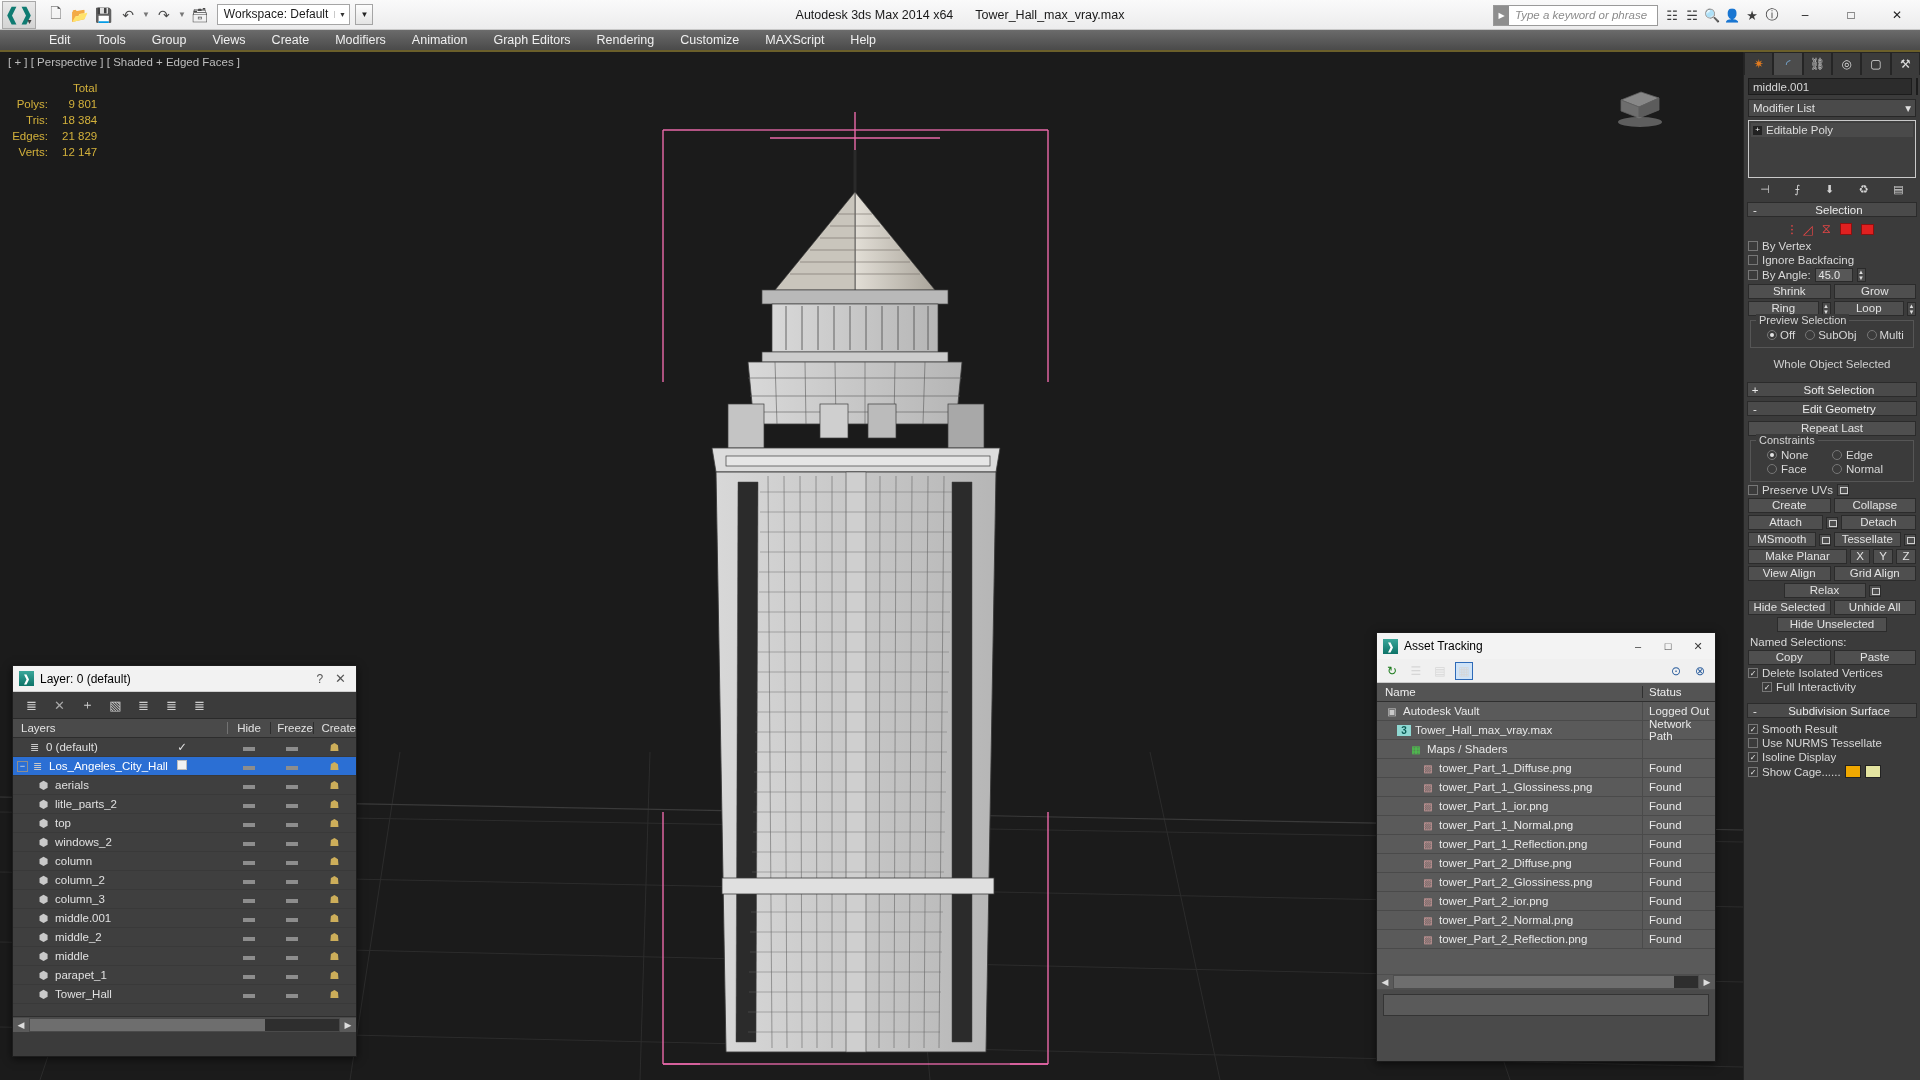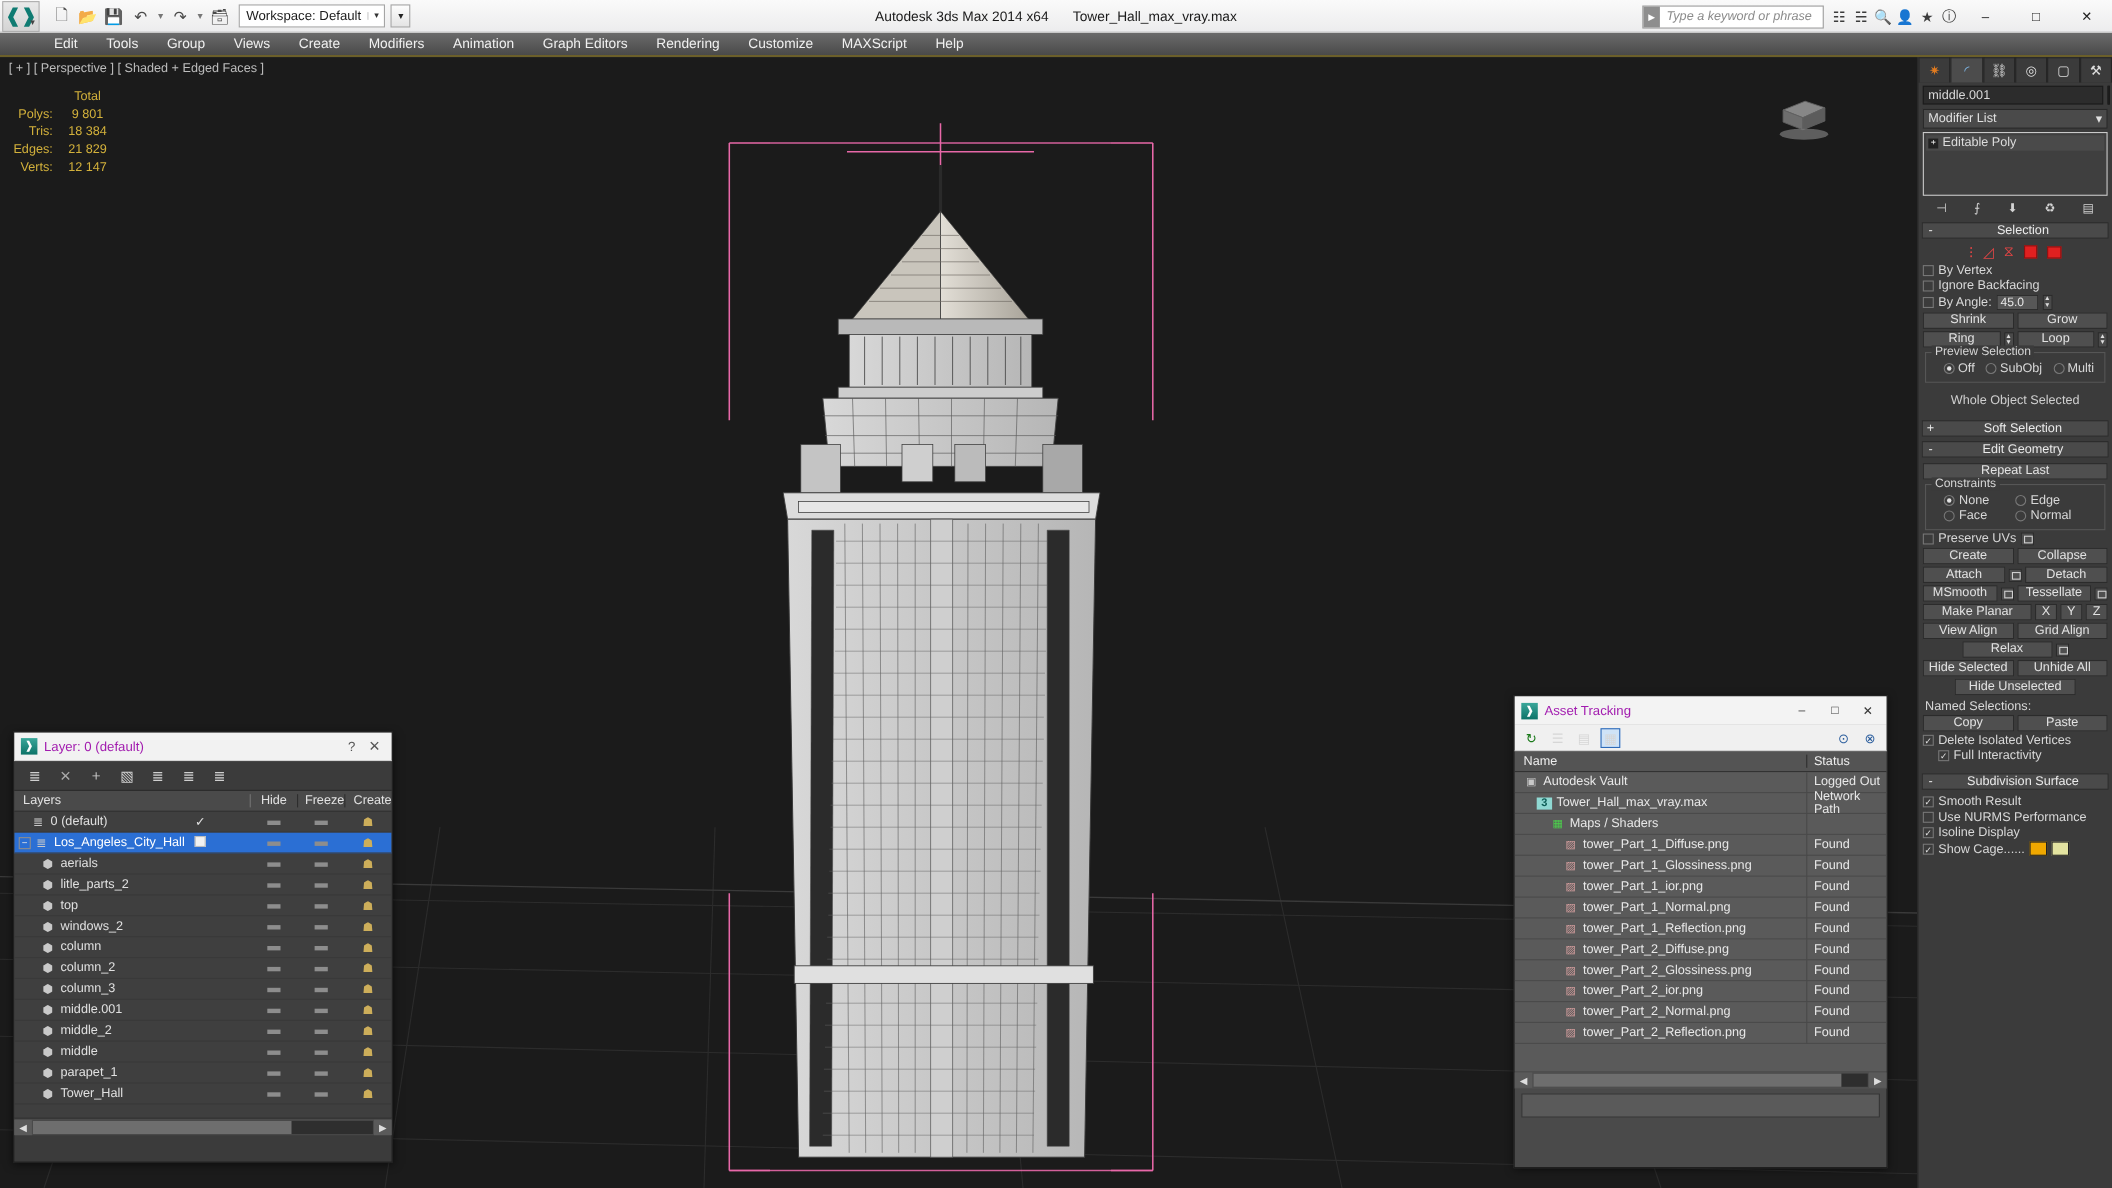--- a/index.html
+++ b/index.html
@@ -88,39 +88,39 @@
   .vp-label {
     position:absolute; left:8px; top:4px; font-size:11.5px; color:#bdbdbd;
   }
   .vp-stats {
     position:absolute; left:8px; top:28px; font-size:11.5px; color:#d3b13b;
     line-height:16px;
   }
   .vp-stats table { border-collapse:collapse; }
   .vp-stats td { padding:0 6px 0 0; font-size:11.5px; color:#d3b13b; }
   .vp-stats td.k { text-align:right; width:46px; }
-  .vp-stats td.v { text-align:center; padding-left:8px; }
+  .vp-stats td.v { text-align:right; padding-left:8px; }
 
   .gizmo {
     position:absolute; right:72px; top:30px; width:64px; height:48px; opacity:.85;
   }
 
   
   .layerdlg {
     position:absolute; left:12px; top:665px; width:345px; height:392px;
     background:#3b3b3b; border:1px solid #1d1d1d;
     box-shadow:0 2px 8px rgba(0,0,0,.6);
   }
   .layerdlg .cap {
     height:26px; background:#f2f2f2; display:flex; align-items:center; padding:0 6px;
     border-bottom:1px solid #cfcfcf;
   }
   .cap-ico { width:15px; height:15px; background:linear-gradient(#3aa79a,#0d7368);
       color:#fff; font-size:10px; text-align:center; line-height:15px; margin-right:6px; }
-  .cap-title { color:#a21caf; font-size:12px; flex:1; }
+  .cap-title { color:#000000; font-size:12px; flex:1; }
   .cap-help { color:#555; font-size:12px; padding:0 8px; }
   .cap-x { color:#555; font-size:13px; padding:0 4px; }
   .layer-tools {
     height:27px; background:#3b3b3b; display:flex; align-items:center; gap:11px; padding:0 10px;
     border-bottom:1px solid #2a2a2a;
   }
   .ltool { width:17px; height:17px; display:flex; align-items:center; justify-content:center;
     font-size:13px; color:#cfcfcf; }
   .lhead {
     display:flex; height:19px; background:#4a4a4a; border-bottom:1px solid #2d2d2d;
@@ -1042,21 +1042,21 @@
       <span class="pm">-</span>
       <span class="t">Subdivision Surface</span>
     </div>
     <div class="sect">
       <div class="row">
         <span class="cb on">✓</span>
         <span>Smooth Result</span>
       </div>
       <div class="row">
         <span class="cb"></span>
-        <span>Use NURMS Performance</span>
+        <span>Use NURMS Tessellate</span>
       </div>
       <div class="row">
         <span class="cb on">✓</span>
         <span>Isoline Display</span>
       </div>
       <div class="row">
         <span class="cb on">✓</span>
         <span>Show Cage......</span>
         <span class="colorsq" id="cage1" style="background: rgb(240, 168, 0);"></span>
         <span class="colorsq" id="cage2" style="background: rgb(228, 228, 160);"></span>

